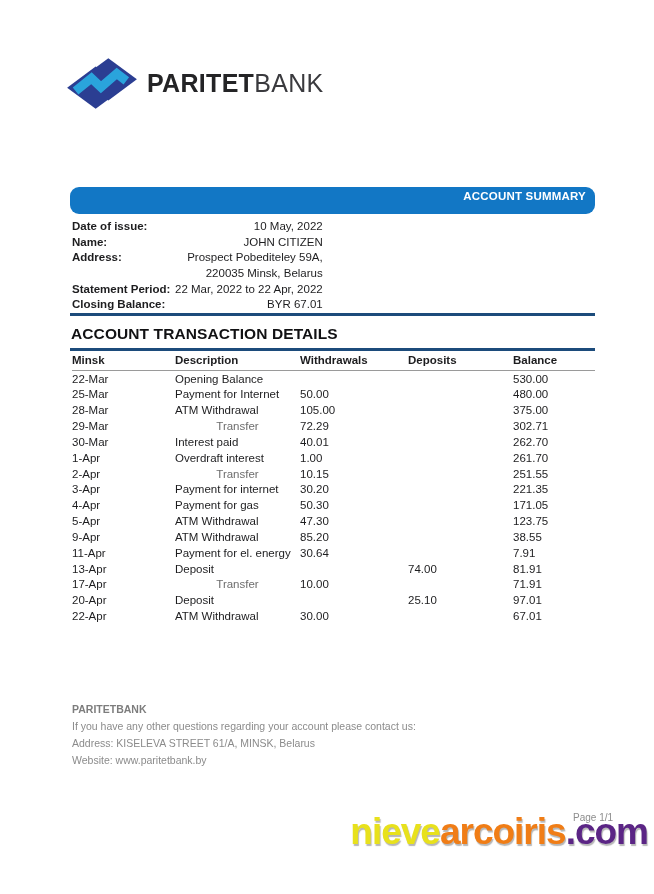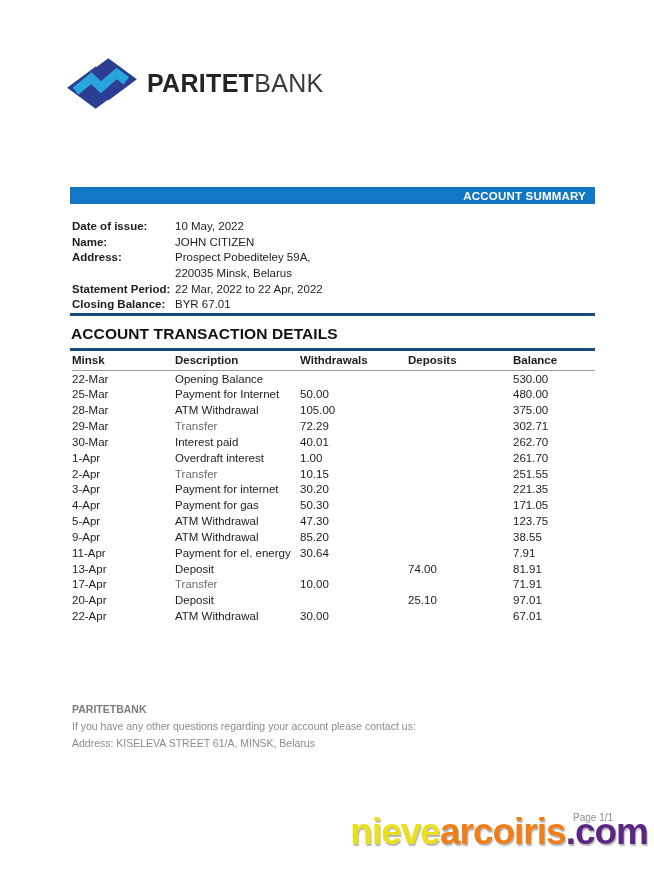--- a/index.html
+++ b/index.html
@@ -10,28 +10,28 @@
 
   
   .logo { position:absolute; top:57px; left:65px; display:flex; align-items:center; }
   .logo svg { width:74px; height:53px; display:block; }
   .logo-text { margin-left:8px; font-size:25px; letter-spacing:0.3px; color:#242426; }
   .logo-text .b { font-weight:700; }
   .logo-text .l { font-weight:400; color:#3a3a3e; }
 
   
   .summary-bar {
-    position:absolute; top:187px; left:70px; width:525px; height:17px; line-height:19px;
+    position:absolute; top:187px; left:70px; width:525px; height:27px; line-height:19px;
     background:#1277c5; color:#ffffff; font-weight:700; font-size:11.5px;
-    text-align:right; box-sizing:border-box; padding-right:9px; letter-spacing:0.2px;
+    text-align:right; box-sizing:border-box; padding-right:9px; letter-spacing:0.2px;border-radius:9px;
   }
 
   
   .summary-fields { position:absolute; top:219px; left:72px; font-size:11.5px; }
-  .srow { display:flex; height:15.7px; line-height:15.7px; }
+  .srow { display:flex; height:15.7px; line-height:15.7px;justify-content:space-between; }
   .slabel { width:103px; font-weight:700; white-space:nowrap; }
   .svalue { white-space:nowrap; }
   .summary-right {
     position:absolute; top:220px; right:60px; text-align:right;
     font-size:11.5px; line-height:15.7px;
   }
 
   
   .rule-thick { position:absolute; left:70px; width:525px; background:#1c4b7b; }
   #rule1 { top:313px; height:3px; }
@@ -40,21 +40,21 @@
   .tx-title {
     position:absolute; top:325px; left:71px; font-size:15.5px; font-weight:700;
     color:#111113; letter-spacing:0.1px;text-align:right;
   }
 
   
   .table { position:absolute; top:353px; left:72px; width:523px; font-size:11.5px; }
   .trow { display:grid; grid-template-columns:103px 125px 108px 105px 1fr; height:15.85px; line-height:15.85px; }
   .thead { font-weight:700; border-bottom:1px solid #9a9a9a; height:16.5px; line-height:15.5px; margin-bottom:1px; }
   .c { white-space:nowrap; overflow:visible; }
-  .muted { color:#6d6d6d; }
+  .muted { color:#6d6d6d;text-align:center; }
 
   
   .footer { position:absolute; top:701px; left:72px; font-size:10.5px; color:#8b8b8b; line-height:17px; }
   .footer .fb { font-weight:700; color:#7d7d7d; }
 
   .page-num { position:absolute; top:812px; left:546px; font-size:10px; color:#8d8d8d;padding-left:27px; }
 
   
   .watermark {
     position:absolute; top:813px; right:6px; font-size:37px; font-weight:800;
@@ -237,20 +237,21 @@
           <span class="c"></span>
           <span class="c">67.01</span>
         </div>
       </div>
   </div>
 
   <div class="footer">
     <div class="fb">PARITETBANK</div>
     <div>If you have any other questions regarding your account please contact us:</div>
     <div>Address: KISELEVA STREET 61/A, MINSK, Belarus</div>
+    <div>Website: www.paritetbank.by</div>
   </div>
 
   <div class="page-num">Page 1/1</div>
 
   <div class="watermark">
     <span style="color: rgb(232, 225, 28);">nieve</span><span style="color: rgb(240, 125, 22);">arcoiris</span><span style="color: rgb(91, 37, 133);">.com</span>
   </div>
 
 </div>
 

